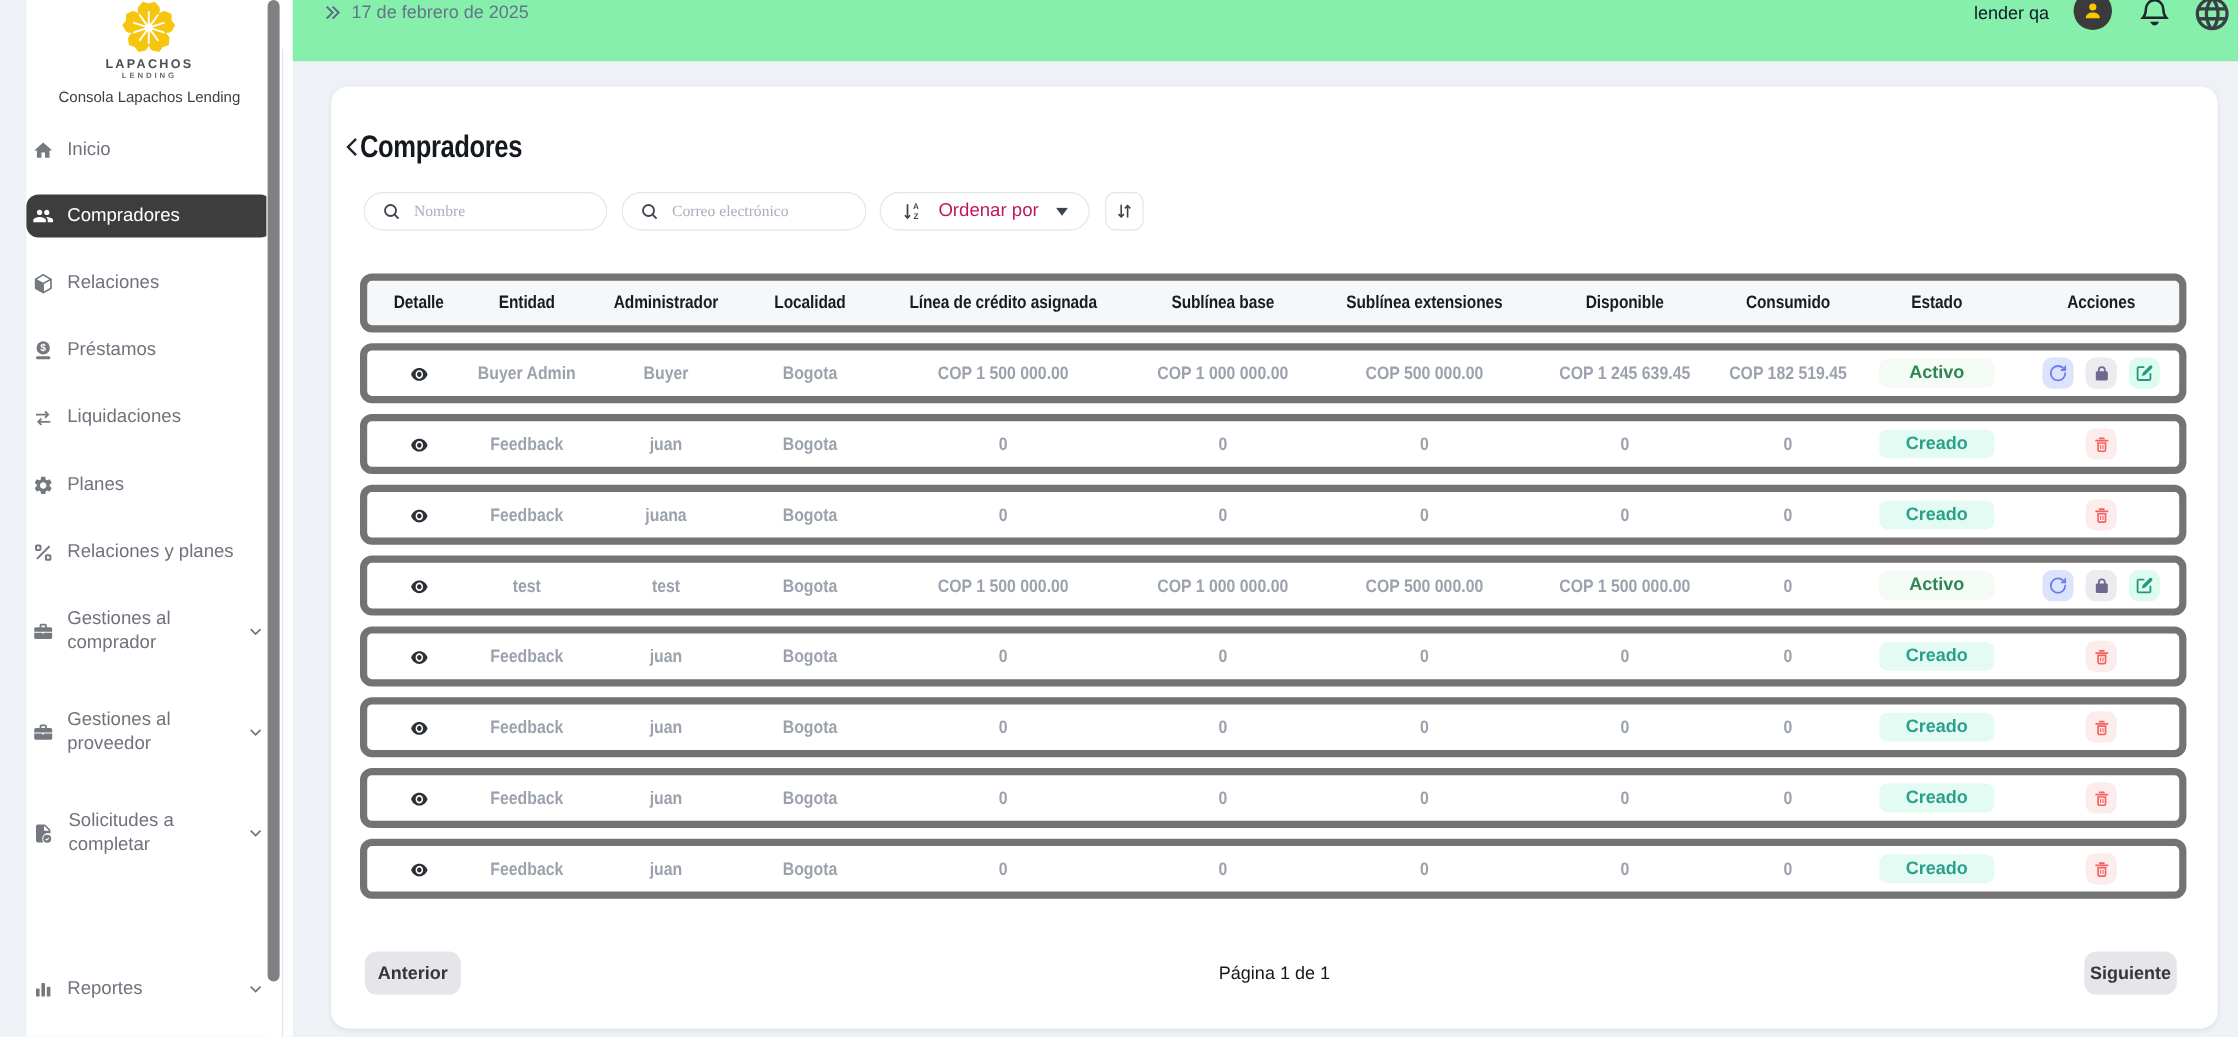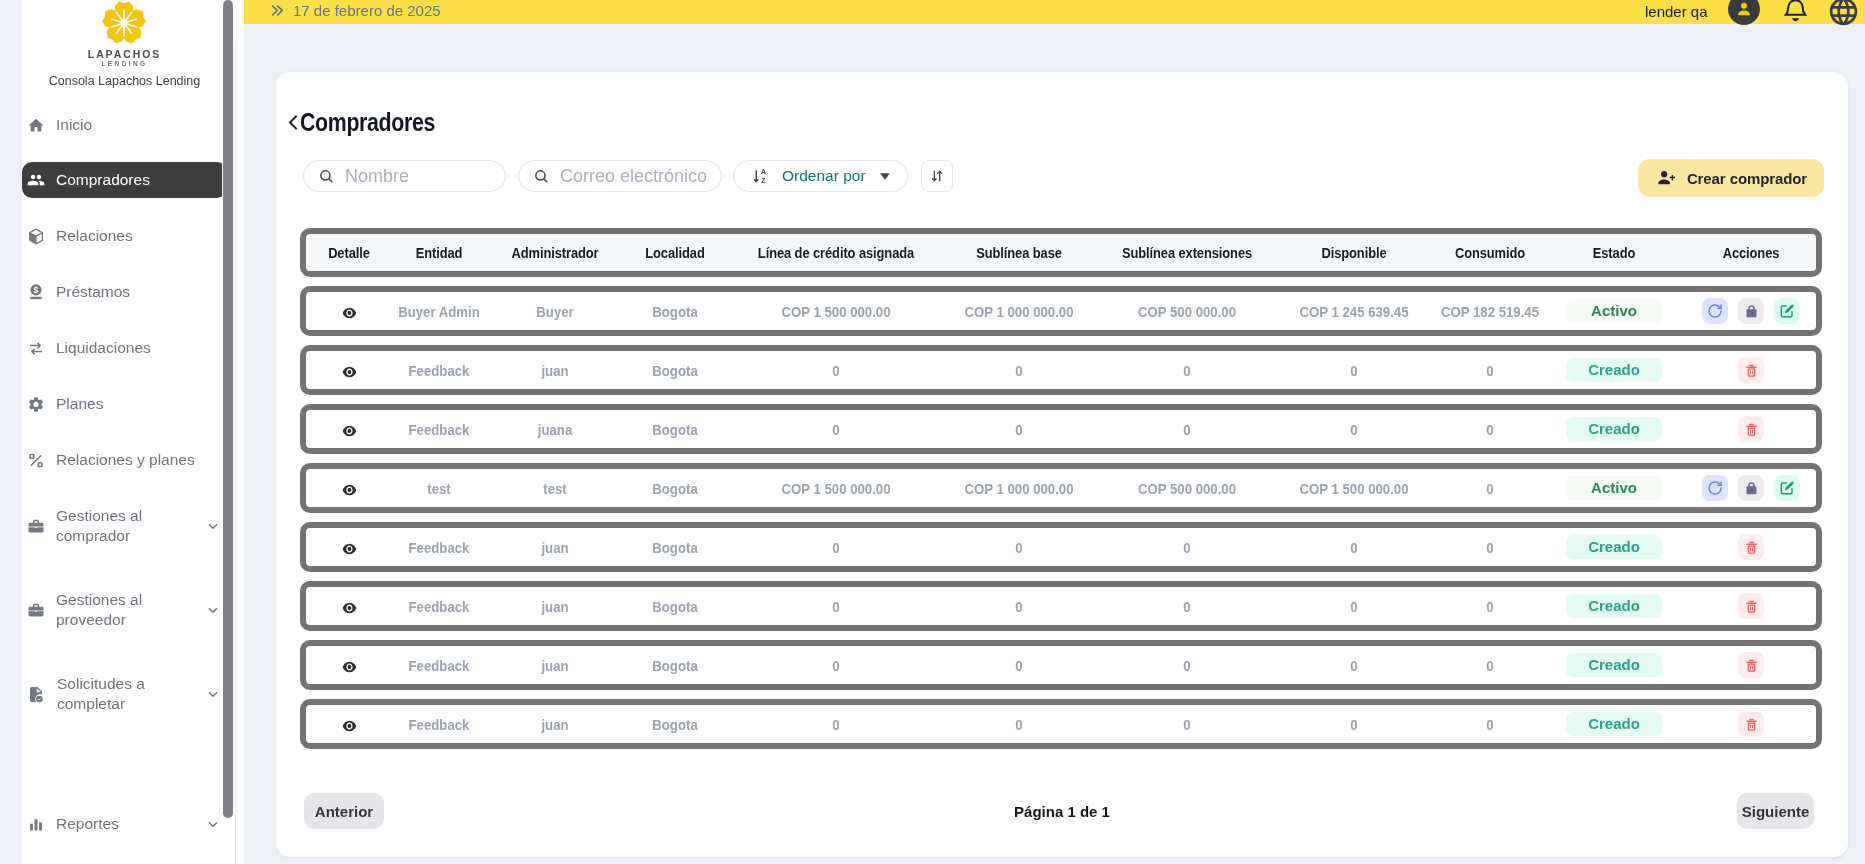--- a/index.html
+++ b/index.html
@@ -3,21 +3,21 @@
 <meta charset="utf-8">
 <style>
   * { margin:0; padding:0; box-sizing:border-box; }
   html,body { width:1865px; height:864px; overflow:hidden; font-family:"Liberation Sans", sans-serif; }
   body { background:#eef1f5; position:relative; }
   .sidebar { position:absolute; left:0; top:0; width:222px; height:864px; background:#fff; z-index:3;margin-left:22px; }
   .sbtrack { position:absolute; left:222px; top:0; width:14px; height:864px; background:#fff; z-index:3; }
   .vline { position:absolute; left:235px; top:41px; width:1px; height:823px; background:#e2e4e9; z-index:5; }
   .sbthumb { position:absolute; left:223px; top:0; width:10px; height:818px; background:#7f8084; border-radius:6px; z-index:4; }
   .main { position:absolute; left:236px; top:0; width:1629px; height:864px; background:#eef1f5; }
-  .topbar { position:absolute; left:0; top:0; width:1629px; height:24px; background:#fde047;text-decoration:underline; }
+  .topbar { position:absolute; left:0; top:0; width:1629px; height:51px; background:#86efac;text-decoration:underline; }
   .card { position:absolute; left:40px; top:72px; width:1572px; height:785px; background:#fff; border-radius:14px; box-shadow:0 1px 4px rgba(20,30,50,.07); }
 
   
   .logo { position:absolute; left:0; top:0; width:222px; text-align:center; }
   .lap { position:absolute; top:48px; left:0px; width:205px; text-align:center; font-size:10.5px; font-weight:bold; letter-spacing:1.9px; color:#4b4f55; }
   .len { position:absolute; top:59.5px; left:0px; width:205px; text-align:center; font-size:6.5px; font-weight:bold; letter-spacing:2.4px; color:#6a6f76; }
   .consola { position:absolute; top:74px; left:0; width:205px; text-align:center; font-size:12.5px; color:#3c4049; }
   .mi { position:absolute; left:0; width:222px; height:36px; display:flex; align-items:center; color:#6e737c; font-size:15.5px; }
   .mi .ic { position:absolute; left:5px; width:18px; height:18px; display:flex; align-items:center; justify-content:center; }
   .mi .tx { position:absolute; left:34px; }
@@ -26,21 +26,21 @@
   .mi2 { height:56px; }
   .mi2 .tx { line-height:20px; }
 
   
   .crumb { position:absolute; left:32px; top:2px; display:flex; align-items:center; color:#64748b; font-size:15px; }
 
   
   .titlerow { position:absolute; left:12px; top:106px; display:flex; align-items:center; }
   .title { font-size:26px; font-weight:bold; color:#14181f; letter-spacing:-0.4px; transform:scaleX(.82); transform-origin:left center; display:inline-block; }
   .pill { position:absolute; height:32px; border:1px solid #e3e6ea; border-radius:16px; display:flex; align-items:center; background:#fff; }
-  .pill .ph { color:#a9b0bb; font-size:18px; }
+  .pill .ph { color:#a9b0bb; font-size:13px;font-family:Liberation Serif, serif; }
   .sq { position:absolute; width:32px; height:32px; border:1px solid #e3e6ea; border-radius:8px; background:#fff; display:flex; align-items:center; justify-content:center; }
   .crear { position:absolute; left:1362px; top:87px; width:186px; height:38px; background:#f9e7a2; border-radius:12px; display:flex; align-items:center; justify-content:center; font-size:15px; font-weight:bold; color:#23262b; letter-spacing:-0.1px; }
 
   
   .thead, .trow { position:absolute; left:24px; width:1522px; border:6px solid #737373; border-radius:10px; display:grid; grid-template-columns:86px 94px 138px 102px 220px 146px 190px 144px 128px 120px 154px; align-items:center; }
   .thead { top:156px; height:49px; background:#f6f7f9; font-size:15px; font-weight:bold; color:#171b22; }
   .trow { height:50px; background:#fff; font-size:15px; font-weight:bold; color:#9ba2ad; }
   .cell { text-align:center; }
   .thead .cell { transform:scaleX(.86); letter-spacing:-0.1px; }
   .trow .cell:nth-child(-n+9) { transform:scaleX(.88); }
@@ -48,21 +48,21 @@
   .chip.act { background:#f4faf4; color:#2e8555; }
   .chip.cre { background:#e3fbf2; color:#2aa18c; }
   .abtn { display:inline-flex; width:26px; height:26px; border-radius:8px; align-items:center; justify-content:center; vertical-align:middle; }
   .abtn + .abtn { margin-left:10px; }
   .abtn.ref { background:#dbe4fb; }
   .abtn.lck { background:#ebebf0; }
   .abtn.edt { background:#defbf0; }
   .abtn.del { background:#fcecec; }
 
   .pagebtn { position:absolute; height:36px; background:#e6e6ea; border-radius:10px; display:flex; align-items:center; justify-content:center; font-size:15px; font-weight:bold; color:#33363d; }
-  .pglbl { position:absolute; left:0; width:1572px; text-align:center; font-size:15px; font-weight:bold; color:#14181f; }
+  .pglbl { position:absolute; left:0; width:1572px; text-align:center; font-size:15px; font-weight:normal; color:#14181f; }
   .eye { display:inline-block; vertical-align:middle; }
 </style>
 </head>
 <body>
 
 <div class="sidebar">
   <svg class="logo" width="222" height="46" viewBox="0 0 222 46">
     <defs>
       <path id="pet" d="M0,-2.5 C-7,-6 -10,-12 -9,-17 L-5,-21.5 L0,-20 L5,-21.5 L9,-17 C10,-12 7,-6 0,-2.5 Z"></path>
     </defs>
@@ -262,40 +262,32 @@
         </svg>
       <span class="ph" style="margin-left:10px;">Correo electrónico</span>
     </div>
     <div class="pill" style="left:457px; top:88px; width:175px;">
       <svg width="17" height="17" viewBox="0 0 24 24" fill="none" stroke="#3c424c" stroke-width="2" style="margin-left:18px;">
           <path d="M6 3v16"></path>
           <path d="M3 16l3 3.4L9 16"></path>
           <text x="16" y="9" font-size="9.5" fill="#3c424c" stroke="none" font-weight="bold" text-anchor="middle">A</text>
           <text x="16" y="21" font-size="9.5" fill="#3c424c" stroke="none" font-weight="bold" text-anchor="middle">Z</text>
         </svg>
-      <span style="margin-left:13px; color:#0f766e; font-size:15.5px;">Ordenar por</span>
+      <span style="margin-left:13px; color:#be185d; font-size:15.5px;">Ordenar por</span>
       <svg width="10" height="7" viewBox="0 0 12 8" style="margin-left:14px;">
           <path d="M0 0h12L6 8z" fill="#3b4250"></path>
         </svg>
     </div>
     <div class="sq" style="left:645px; top:88px;">
       <svg width="16" height="16" viewBox="0 0 24 24" fill="none" stroke="#3c424c" stroke-width="2">
           <path d="M8 4v15"></path>
           <path d="M4.6 15.6 8 19l3.4-3.4"></path>
           <path d="M16 20V5"></path>
           <path d="M12.6 8.4 16 5l3.4 3.4"></path>
         </svg>
-    </div>
-    <div class="crear">
-      <svg width="22" height="22" viewBox="0 0 24 24" fill="#23262b" style="margin-right:10px;">
-          <circle cx="10" cy="7.8" r="3.4"></circle>
-          <path d="M3.5 18.4c0-3 2.9-4.8 6.5-4.8s6.5 1.8 6.5 4.8v.4h-13v-.4z"></path>
-          <path d="M18.2 8.6h1.6v2.1h2.1v1.6h-2.1v2.1h-1.6v-2.1h-2.1v-1.6h2.1z"></path>
-        </svg>
-      Crear comprador
     </div>
 
     <div class="thead">
       <div class="cell">Detalle</div>
       <div class="cell">Entidad</div>
       <div class="cell">Administrador</div>
       <div class="cell">Localidad</div>
       <div class="cell">Línea de crédito asignada</div>
       <div class="cell">Sublínea base</div>
       <div class="cell">Sublínea extensiones</div>

